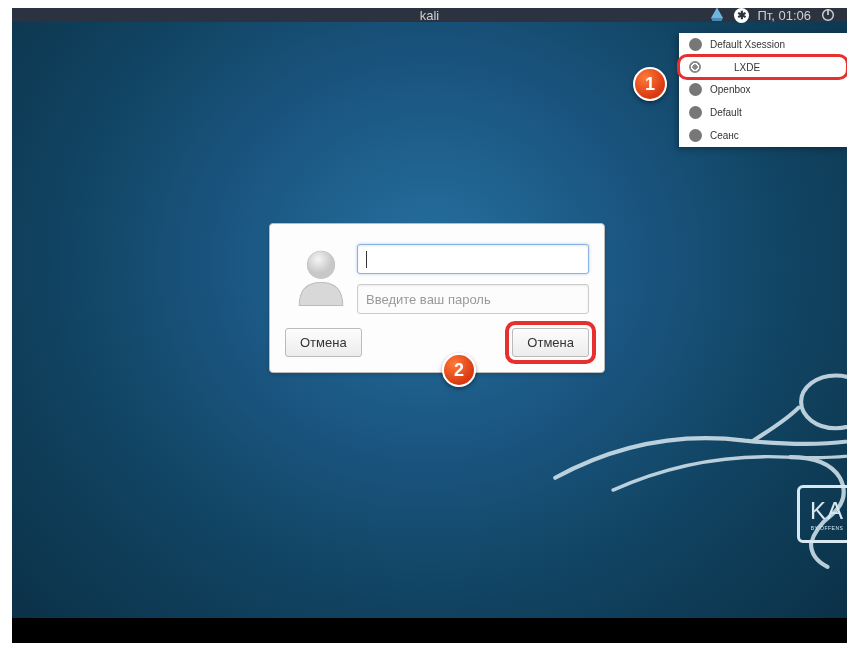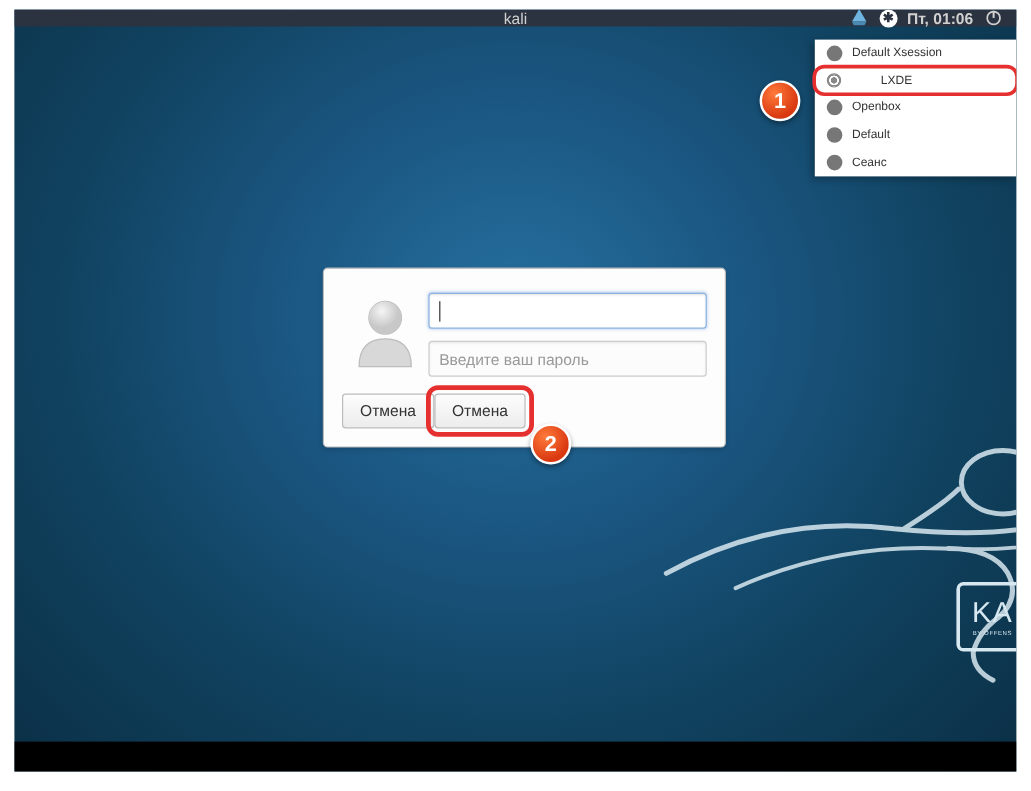--- a/index.html
+++ b/index.html
@@ -21,21 +21,21 @@
       display: flex;
       align-items: center;
       color: #d0d0d0;
       font-size: 13px;
     }
     .topbar-title { position: absolute; left: 50%; transform: translateX(-50%); }
     .topbar-right { margin-left: auto; display: flex; align-items: center; gap: 8px; padding-right: 10px; }
     .tb-icon { display: inline-flex; align-items: center; justify-content: center; width: 18px; height: 18px; }
     .session-icon svg { fill: #6fb5e0; }
     .access-icon { background: #fff; border-radius: 50%; font-size: 11px; color: #2b3340; width: 15px; height: 15px; line-height: 15px; text-align: center; font-weight: bold; }
-    .clock { font-weight: 700; }
+    .clock { font-weight: 400; }
     
     .session-menu {
       position: absolute;
       top: 25px; right: 0;
       width: 168px;
       background: #fff;
       box-shadow: -2px 2px 6px rgba(0,0,0,0.3);
       z-index: 10;
     }
     .session-item {
@@ -107,20 +107,21 @@
       background: #fcfcfc;
     }
     .text-input::placeholder { color: #999; }
     .cursor-bar {
       position: absolute;
       width: 1px; height: 17px;
       background: #333;
     }
     .login-buttons {
       display: flex;
+      justify-content: space-between;
     }
     .btn {
       padding: 6px 14px;
       background: linear-gradient(#fdfdfd, #ececec);
       border: 1px solid #bbb;
       border-radius: 3px;
       font-size: 13px;
       color: #333;
       cursor: pointer;
     }

